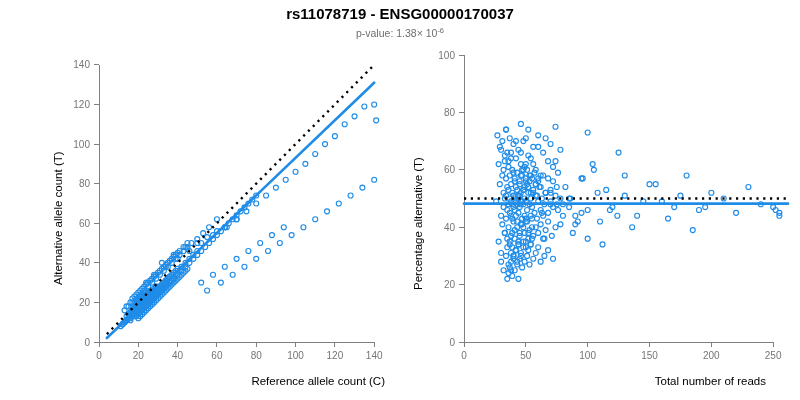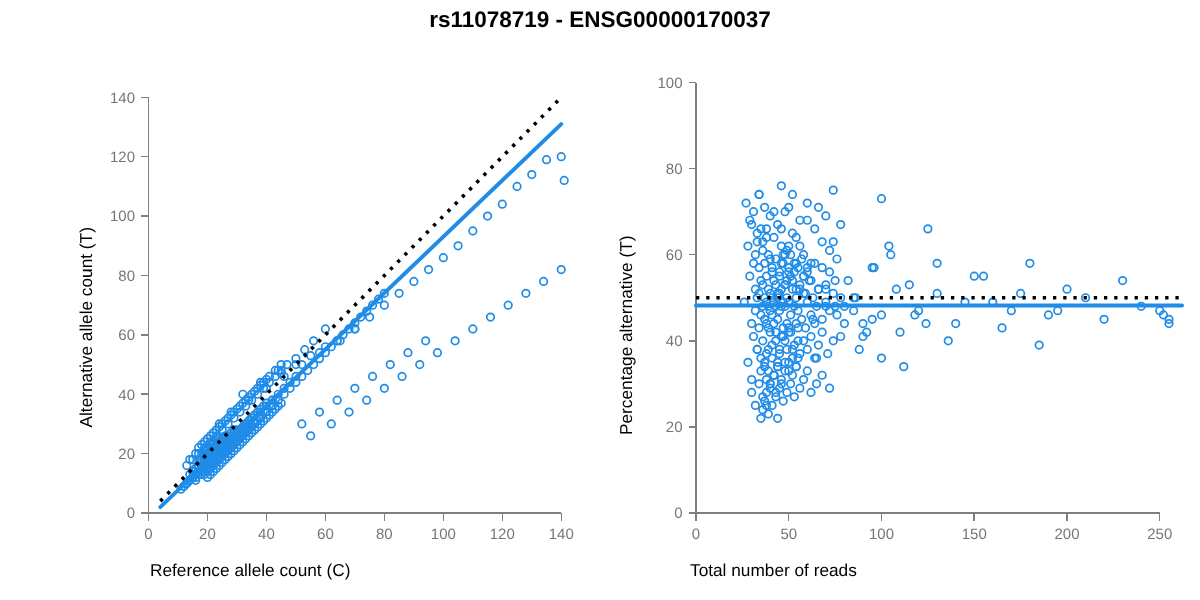--- a/index.html
+++ b/index.html
@@ -43,21 +43,21 @@
   .subtitle sup {
     font-size: 7.5px;
     vertical-align: super;
     line-height: 0;
   }
   .panel {
     position: absolute;
   }
   .axis-title-x {
     position: absolute;
-    text-align: left;
+    text-align: right;
     font-size: 11.5px;
     color: #000000;
   }
   .axis-title-y {
     position: absolute;
     font-size: 11.5px;
     color: #000000;
     transform-origin: 0 0;
     white-space: nowrap;
   }
@@ -97,20 +97,21 @@
     stroke-linecap: butt;
   }
 </style>
 </head>
 <body>
 
 <div id="root">
 
   <div class="title">rs11078719 - ENSG00000170037</div>
 
+  <div class="subtitle"><span>p-value: 1.38× 10</span><sup>-6</sup></div>
 
   <div class="panel" style="left:0px; top:45px; width:400px; height:355px;">
     <svg id="svg-left" width="400" height="355">
         <line x1="99" y1="297" x2="99" y2="19.896551724137908" class="frame-line"></line>
         <line x1="99" y1="297" x2="374.1724137931035" y2="297" class="frame-line"></line>
         <line x1="94" y1="297" x2="99" y2="297" class="tick-mark"></line>
         <text x="90" y="300.6" text-anchor="end" class="tick-label">0</text>
         <line x1="94" y1="257.41379310344826" x2="99" y2="257.41379310344826" class="tick-mark"></line>
         <text x="90" y="261.0137931034483" text-anchor="end" class="tick-label">20</text>
         <line x1="94" y1="217.82758620689657" x2="99" y2="217.82758620689657" class="tick-mark"></line>
@@ -821,16 +822,16 @@
             <circle cx="155.51" cy="81.75" r="2.5" class="pt"></circle>
             <circle cx="157.98" cy="127.67" r="2.5" class="pt"></circle>
             <circle cx="160.46" cy="104.71" r="2.5" class="pt"></circle>
             <circle cx="162.93" cy="NaN" r="2.5" class="pt"></circle>
           </g>
           <line x1="64.00" y1="158.67" x2="388.00" y2="158.67" class="fitline"></line>
           <line x1="64.00" y1="153.50" x2="388.00" y2="153.50" class="refline"></line>
         </g>
       </svg>
   </div>
-  <div class="axis-title-x" style="left:460px; top:375px; width:330px;">Total number of reads</div>
+  <div class="axis-title-x" style="left:436px; top:375px; width:330px;">Total number of reads</div>
   <div class="axis-title-y" style="left:412px; top:290px; transform:rotate(-90deg);">Percentage alternative (T)</div>
 
 </div>
 
 </body></html>

